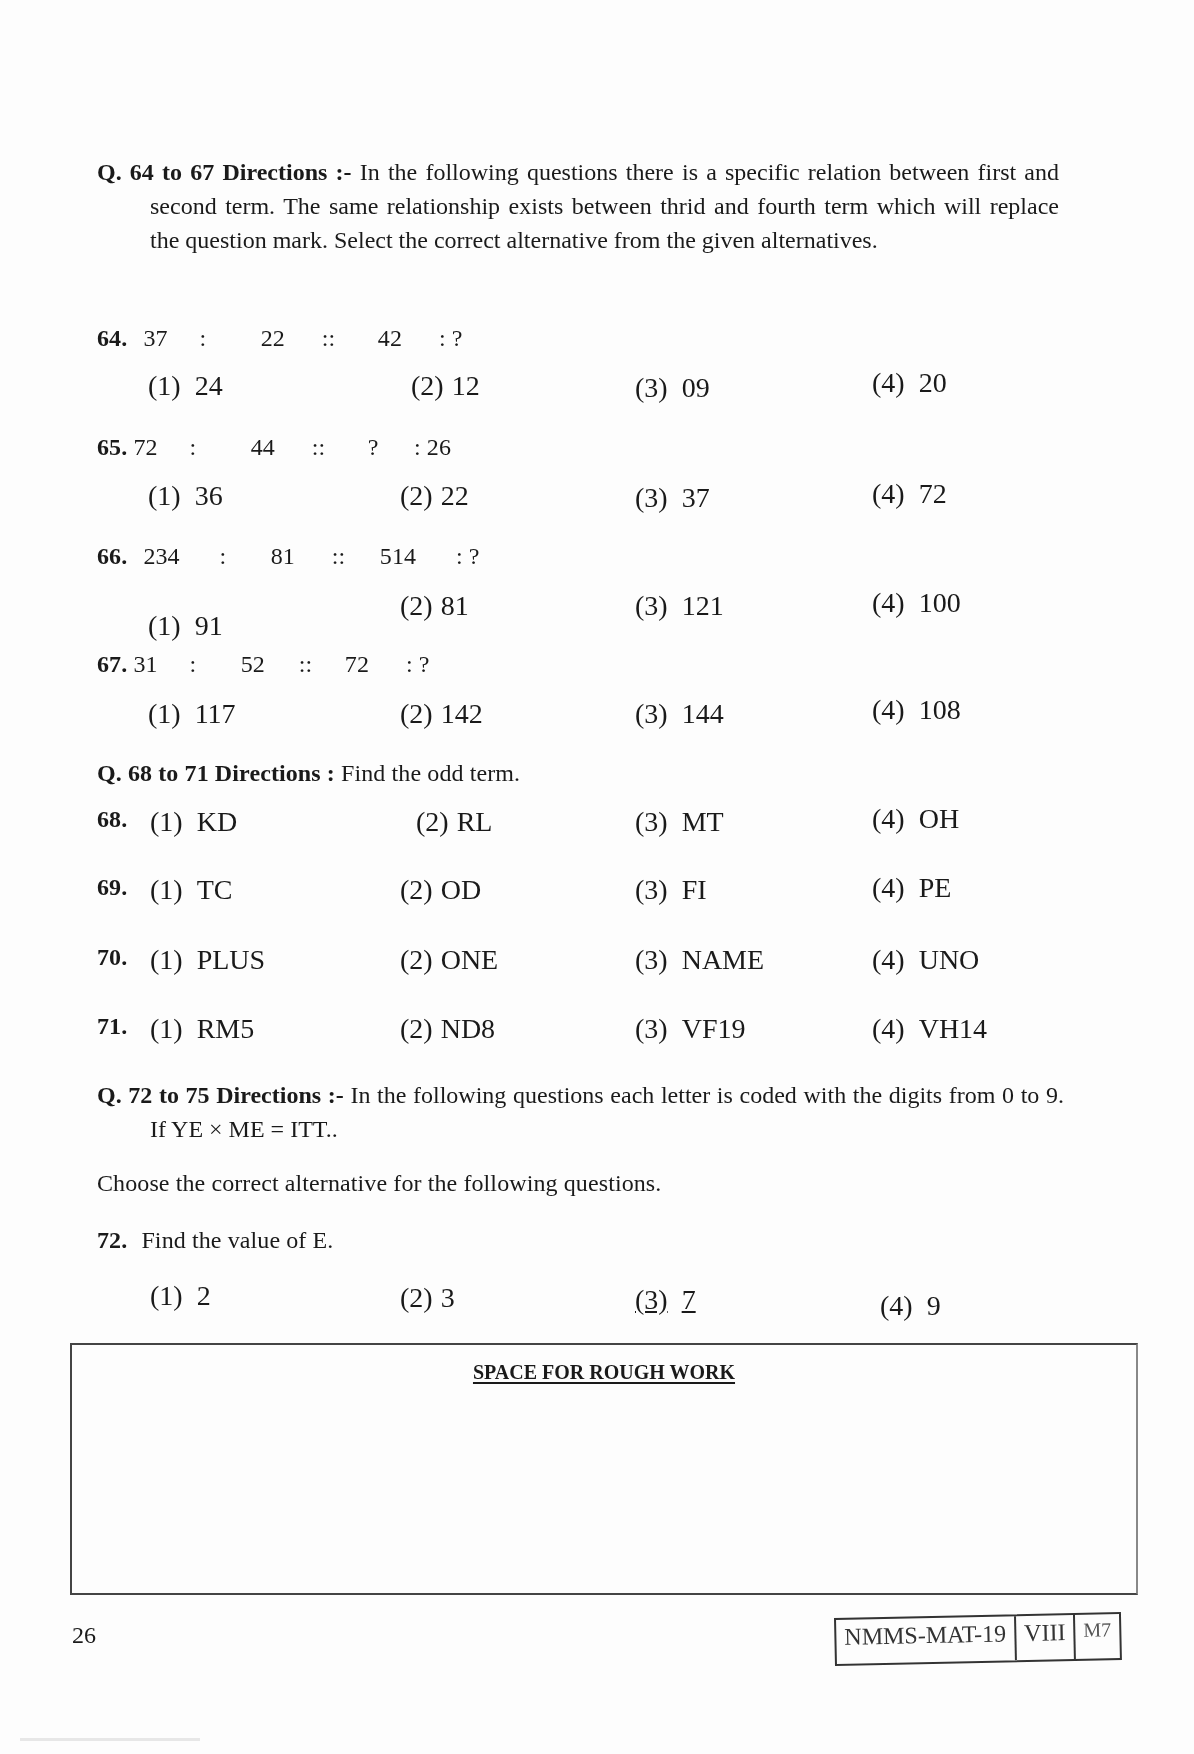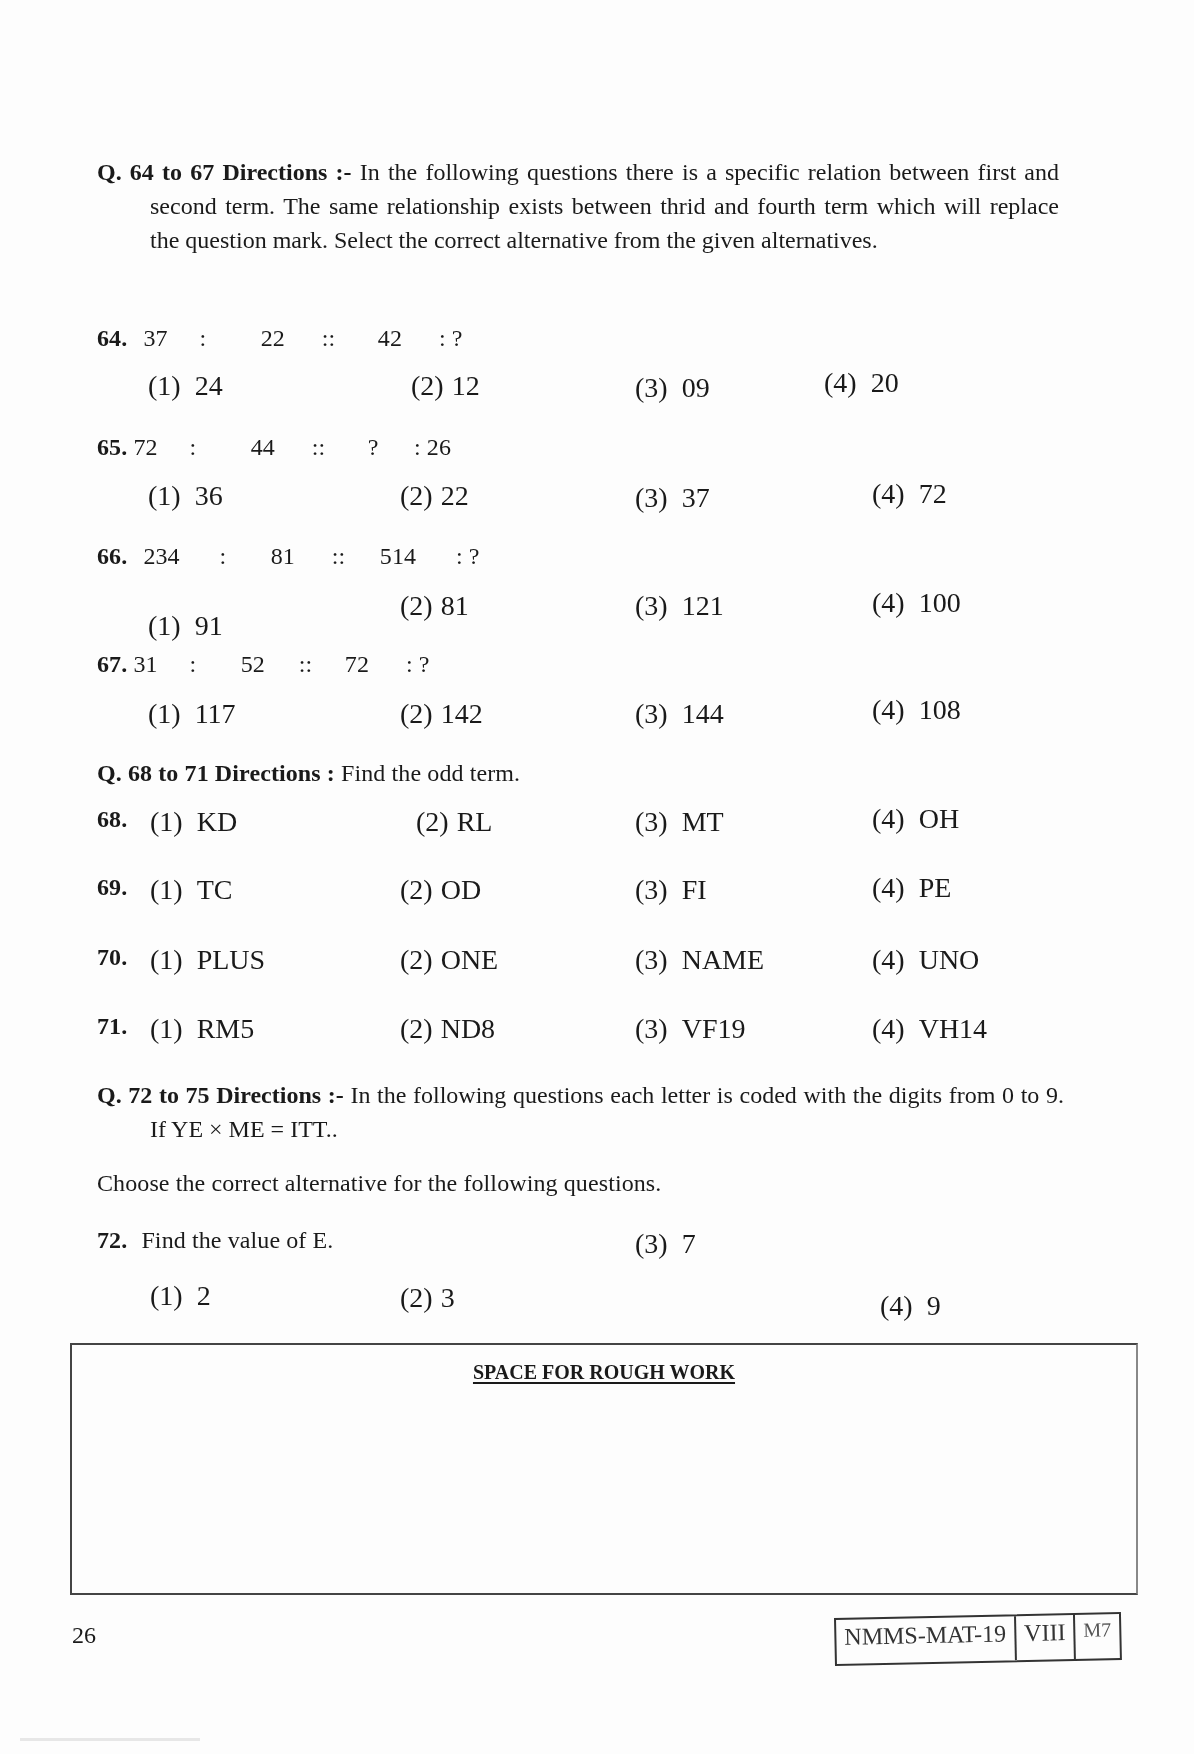--- a/index.html
+++ b/index.html
@@ -47,21 +47,21 @@
     <span style="width:55px">:</span>
     <span style="width:55px">22</span>
     <span style="width:50px">::</span>
     <span style="width:55px">42</span>
     <span>: ?</span>
   </span>
 </div>
 <div class="opt" style="left:148px;top:370px;"><span class="ol">(1)</span><span>24</span></div>
 <div class="opt" style="left:400px;top:370px;margin-left:11px;"><span class="ol" style="margin-right:8px">(2)</span><span>12</span></div>
 <div class="opt" style="left:635px;top:372px;"><span class="ol">(3)</span><span>09</span></div>
-<div class="opt" style="left:824px;top:367px;"><span class="ol">(4)</span><span>20</span></div>
+<div class="opt" style="left:872px;top:367px;"><span class="ol">(4)</span><span>20</span></div>
 
 <div class="abs txt" style="left:97px;top:434px;">
   <span class="qnum">65.</span>
   <span class="stem" style="">
     <span style="width:50px">72</span>
     <span style="width:55px">:</span>
     <span style="width:55px">44</span>
     <span style="width:50px">::</span>
     <span style="width:40px">?</span>
     <span>: 26</span>
@@ -137,21 +137,21 @@
   <span class="hang"><span class="bold">Q. 72 to 75 Directions :-</span> <span>In the following questions each letter is coded with the digits from 0 to 9. If YE × ME = ITT..</span></span>
 </div>
 <div class="abs txt" style="left:97px;top:1170px;">Choose the correct alternative for the following questions.</div>
 
 <div class="abs txt" style="left:97px;top:1227px;">
   <span class="qnum">72.</span>
   <span style="margin-left:8px">Find the value of E.</span>
 </div>
 <div class="opt" style="left:150px;top:1280px;"><span class="ol">(1)</span><span>2</span></div>
 <div class="opt" style="left:400px;top:1282px;"><span class="ol" style="margin-right:8px">(2)</span><span>3</span></div>
-<div class="opt" style="left:635px;top:1228px;"><span class="ol">(3)</span><span>7</span></div>
+<div class="opt" style="left:635px;top:1284px;text-decoration:underline;"><span class="ol">(3)</span><span>7</span></div>
 <div class="opt" style="left:880px;top:1290px;"><span class="ol">(4)</span><span>9</span></div>
 
 <div class="rough-box">
   <div class="rough-title">SPACE FOR ROUGH WORK</div>
 </div>
 
 <div class="page-num">26</div>
 <div class="footer-box">
   <div class="cell">NMMS-MAT-19</div>
   <div class="cell">VIII</div>

